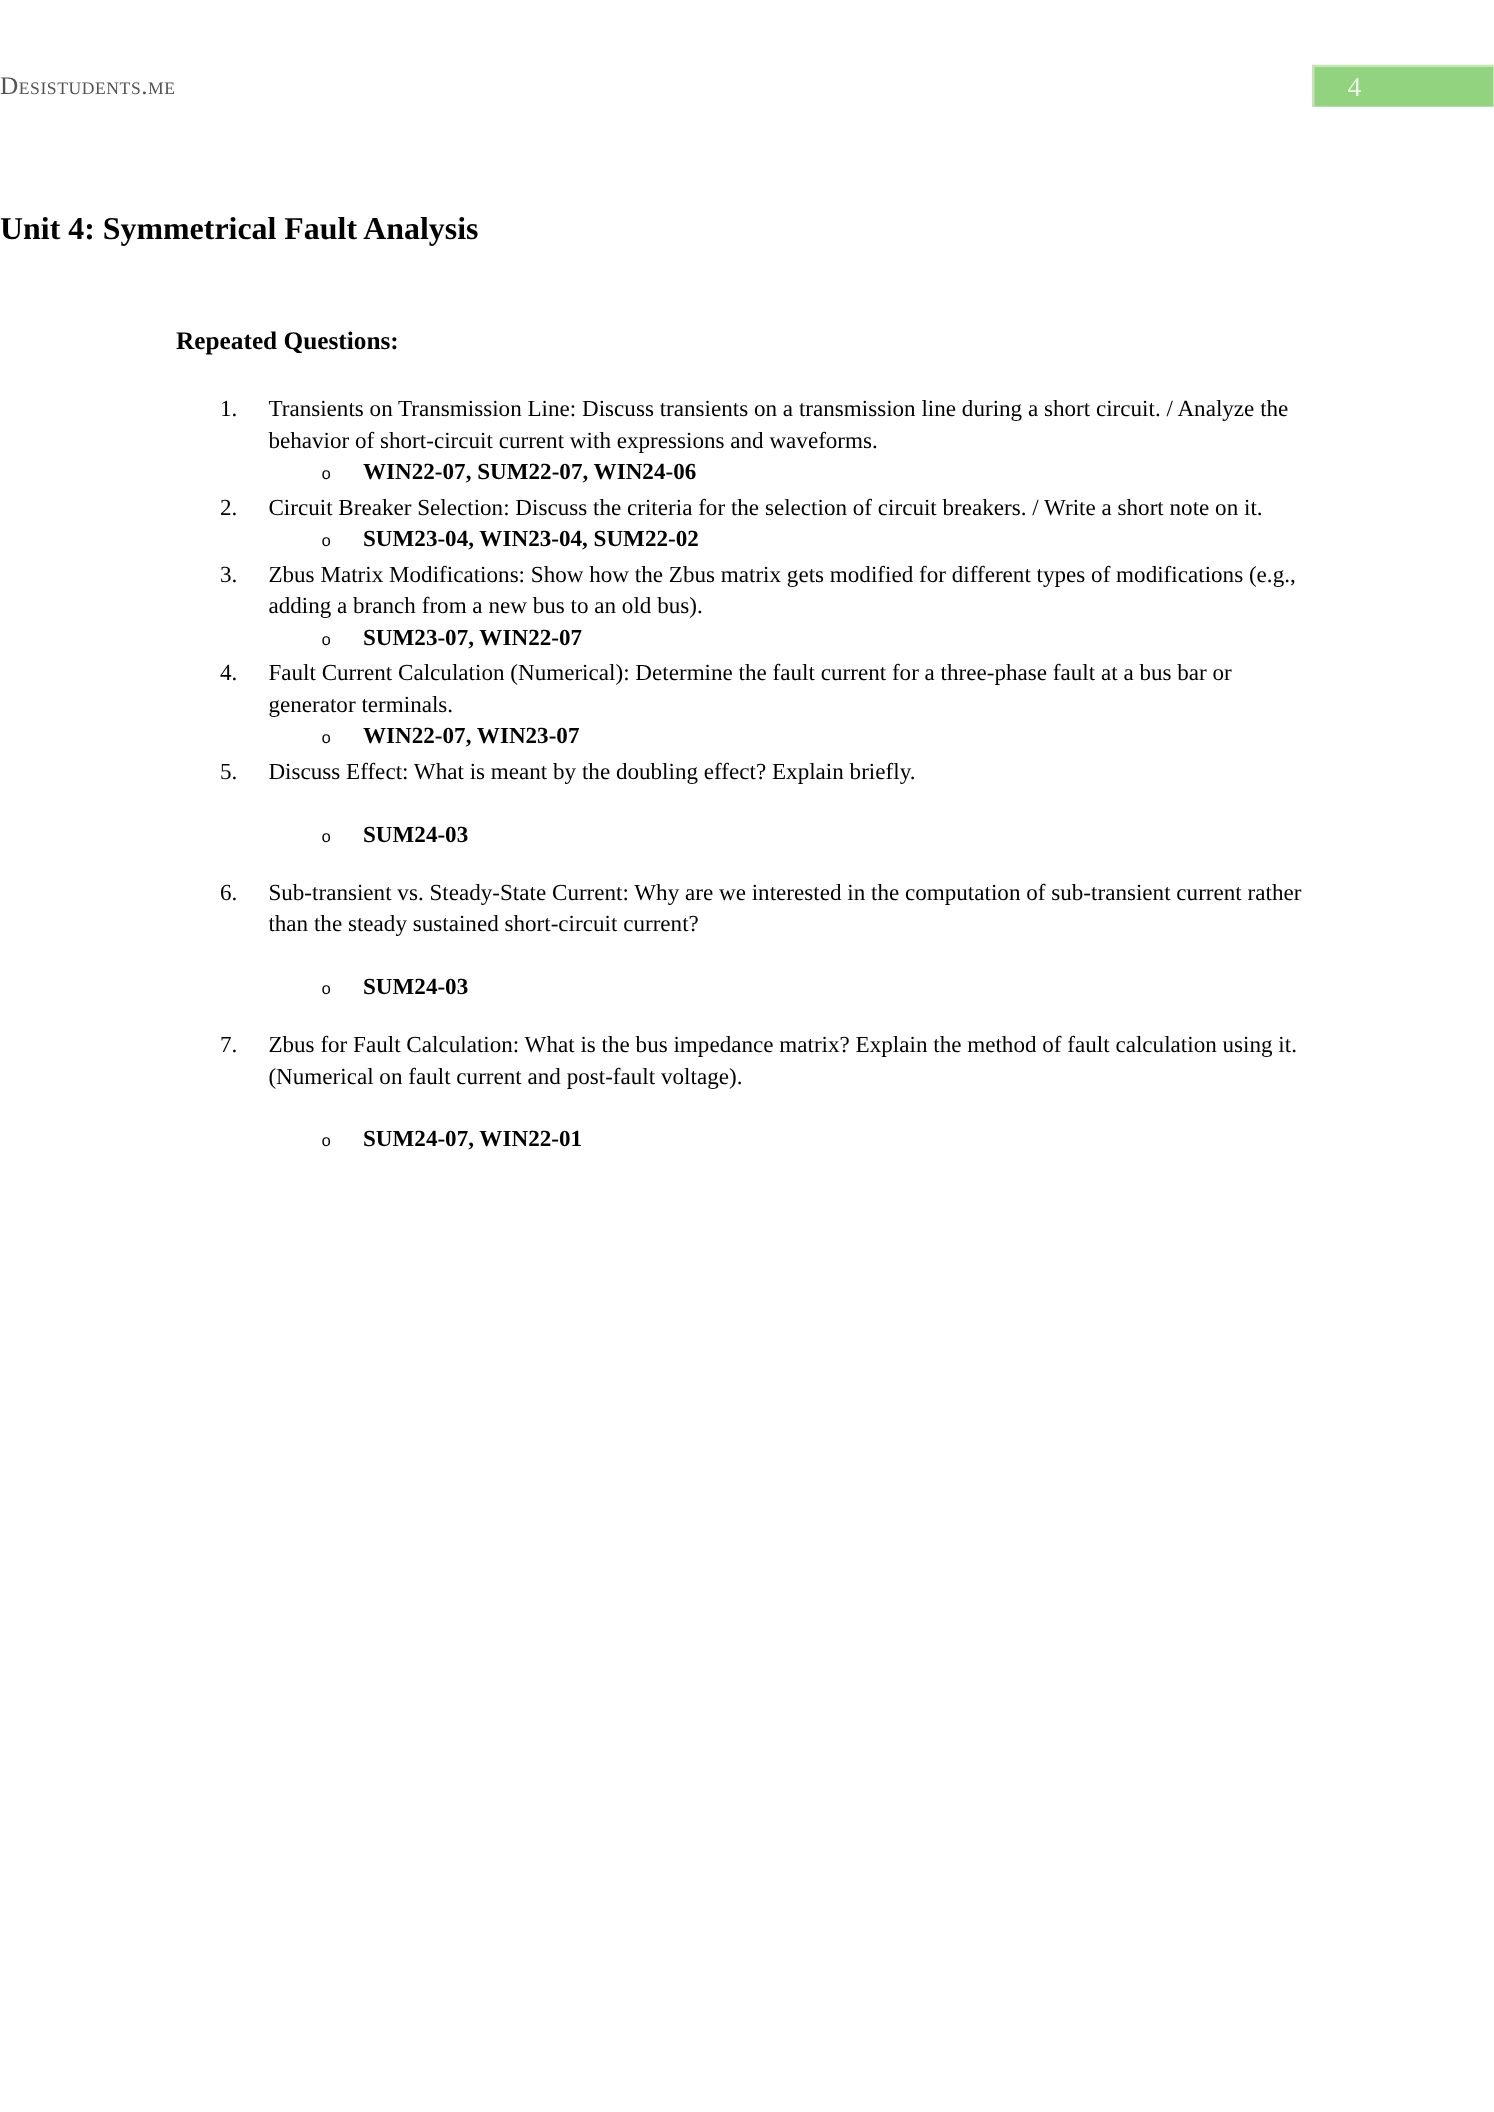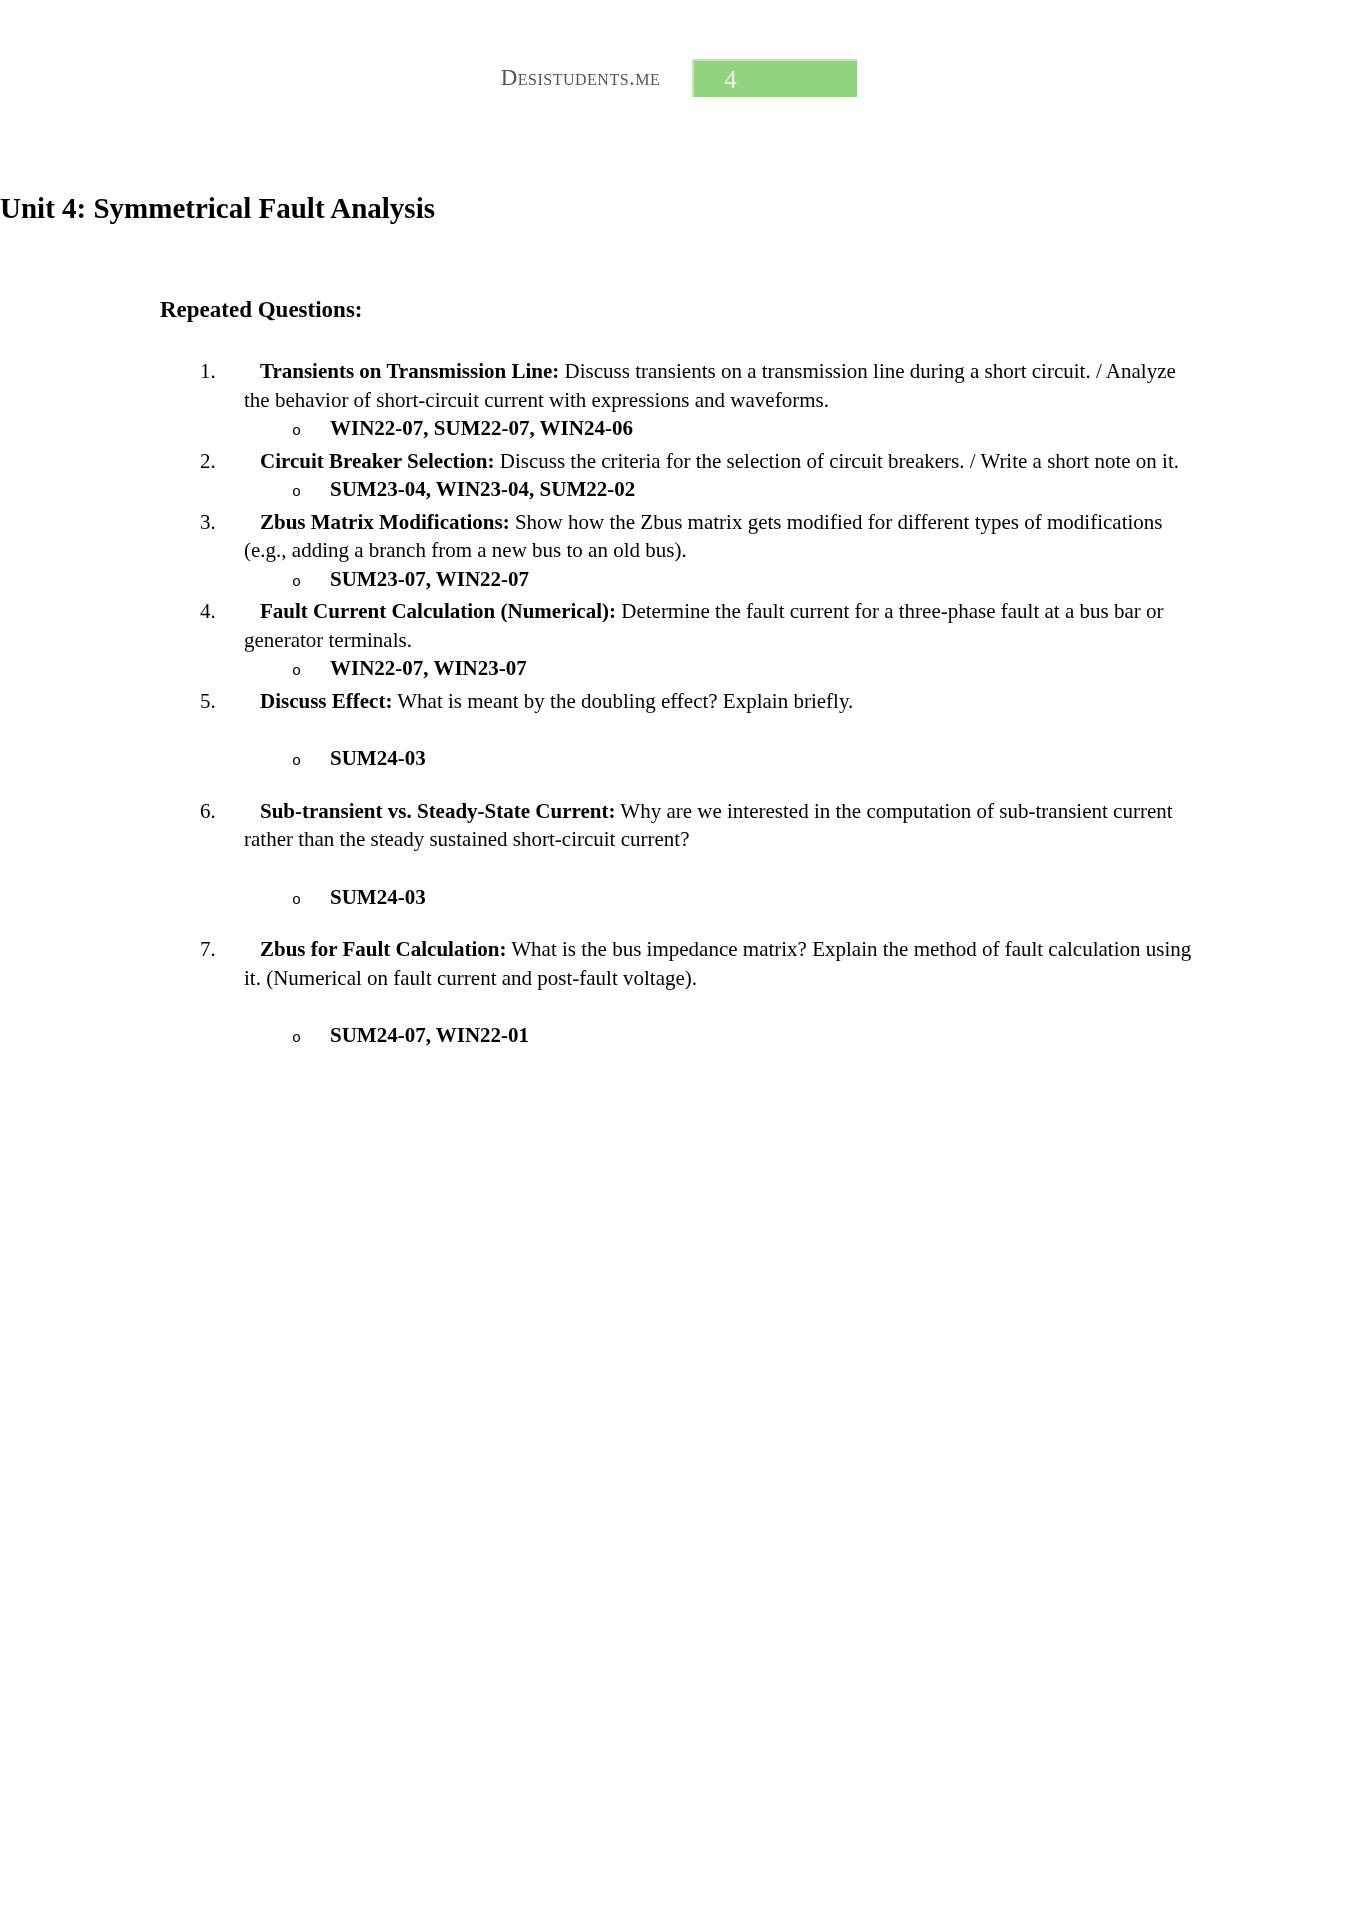--- a/index.html
+++ b/index.html
@@ -13,21 +13,21 @@
     color: #000000;
     overflow: hidden;
   }
 
   
   .header {
     position: absolute;
     top: 59px; left: 0; right: 0;
     height: 38px;
     display: flex;
-    justify-content: center;
+    justify-content: space-between;
     align-items: center;
   }
   .site {
     font-variant: small-caps;
     font-size: 23px;
     letter-spacing: 0.5px;
     color: #545454;
     margin-right: 32px;
     line-height: 38px;
   }
@@ -81,21 +81,21 @@
   .qline {
     display: flex;
     font-size: 21px;
     line-height: 28.5px;
   }
   .qnum {
     flex: 0 0 44px;
     margin-left: 40px;
   }
   .qtext { flex: 1; }
-  .qbold { font-weight: bold; margin-left: 16px; }
+  .qbold { font-weight: normal; }
 
   .codes-line {
     display: flex;
     align-items: baseline;
     font-size: 21px;
     line-height: 28.5px;
   }
   .bullet-o {
     flex: 0 0 38px;
     margin-left: 132px;

